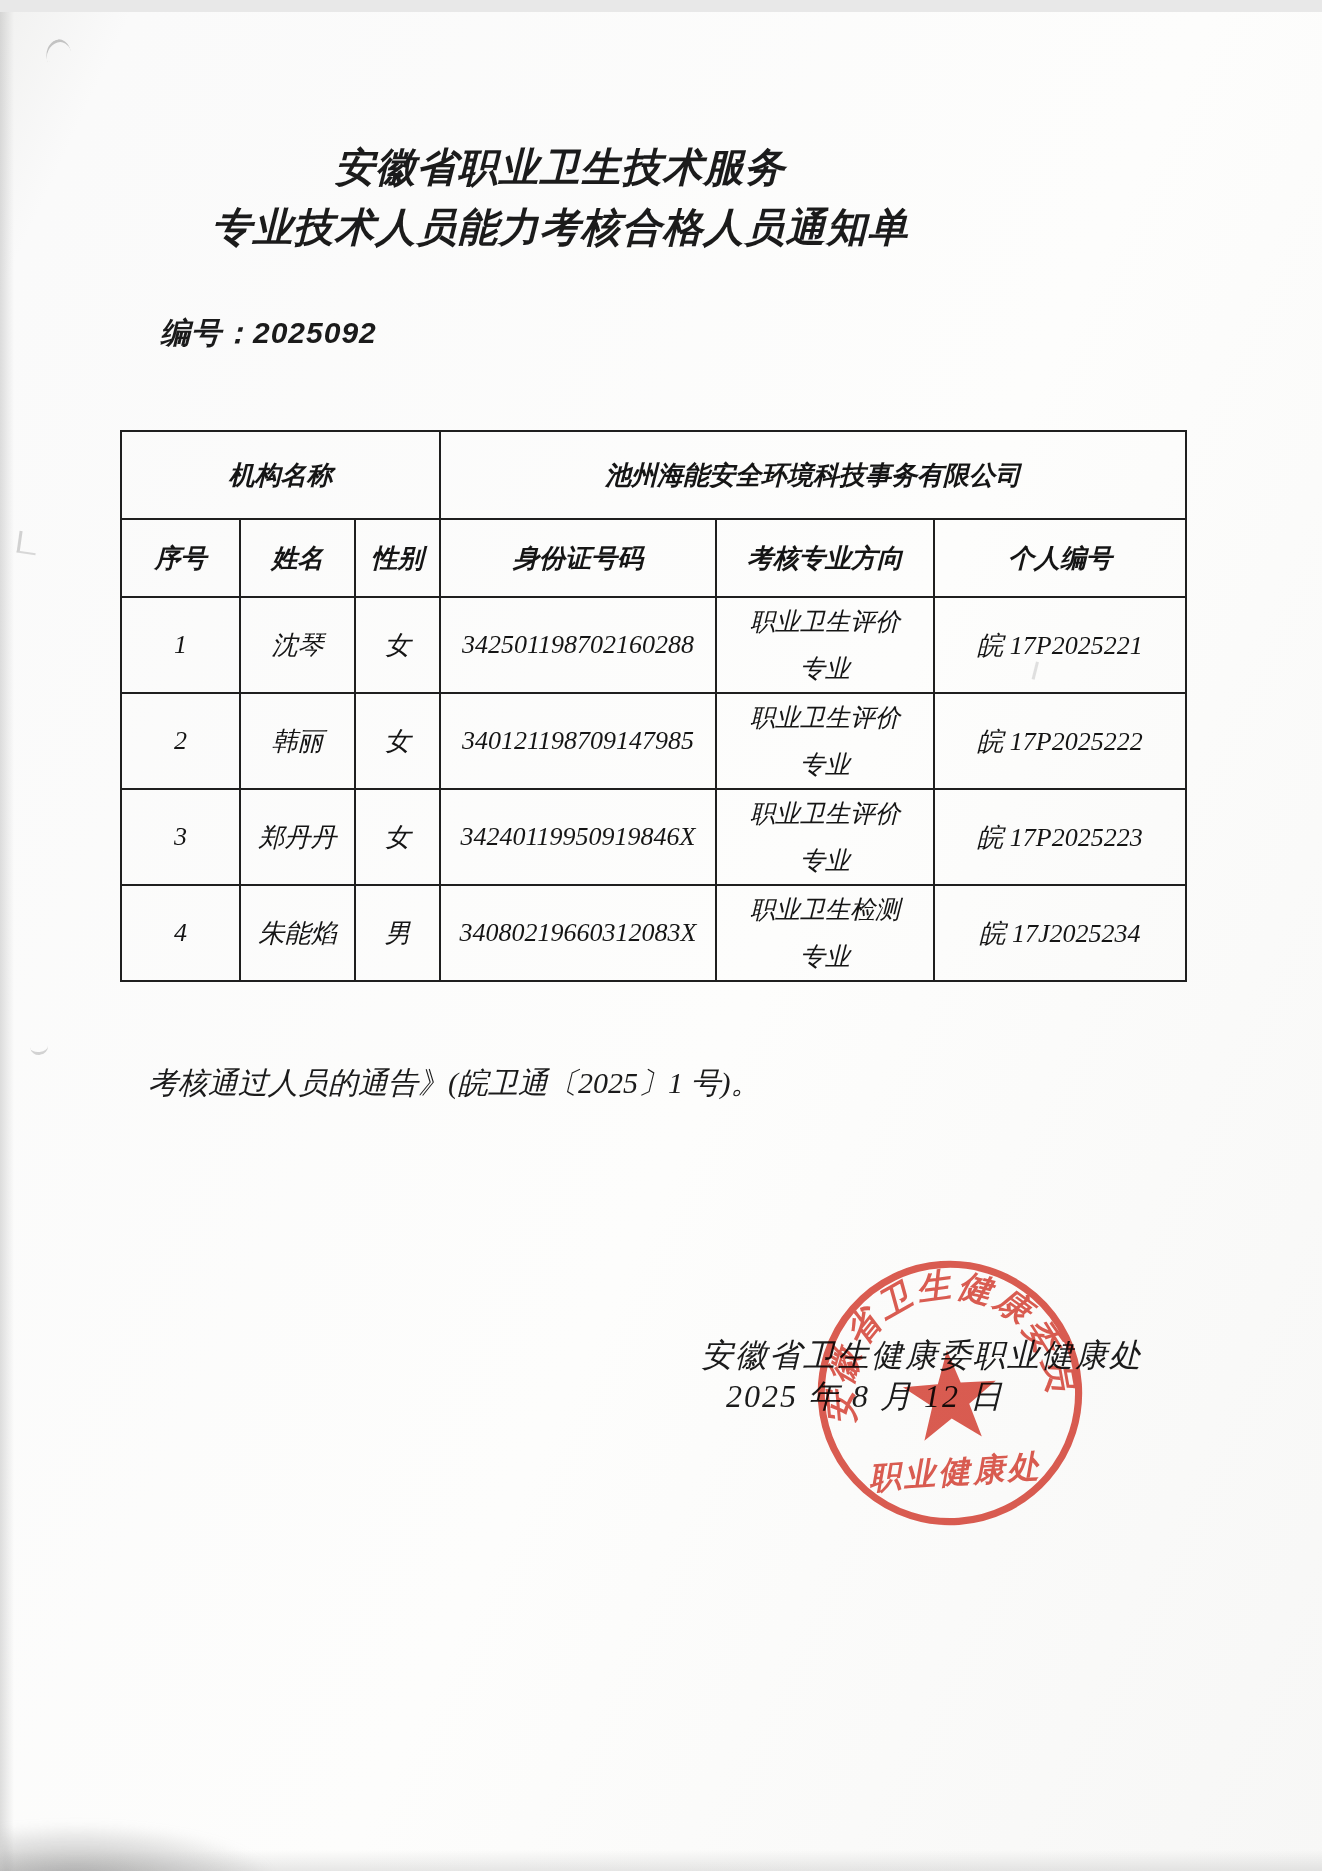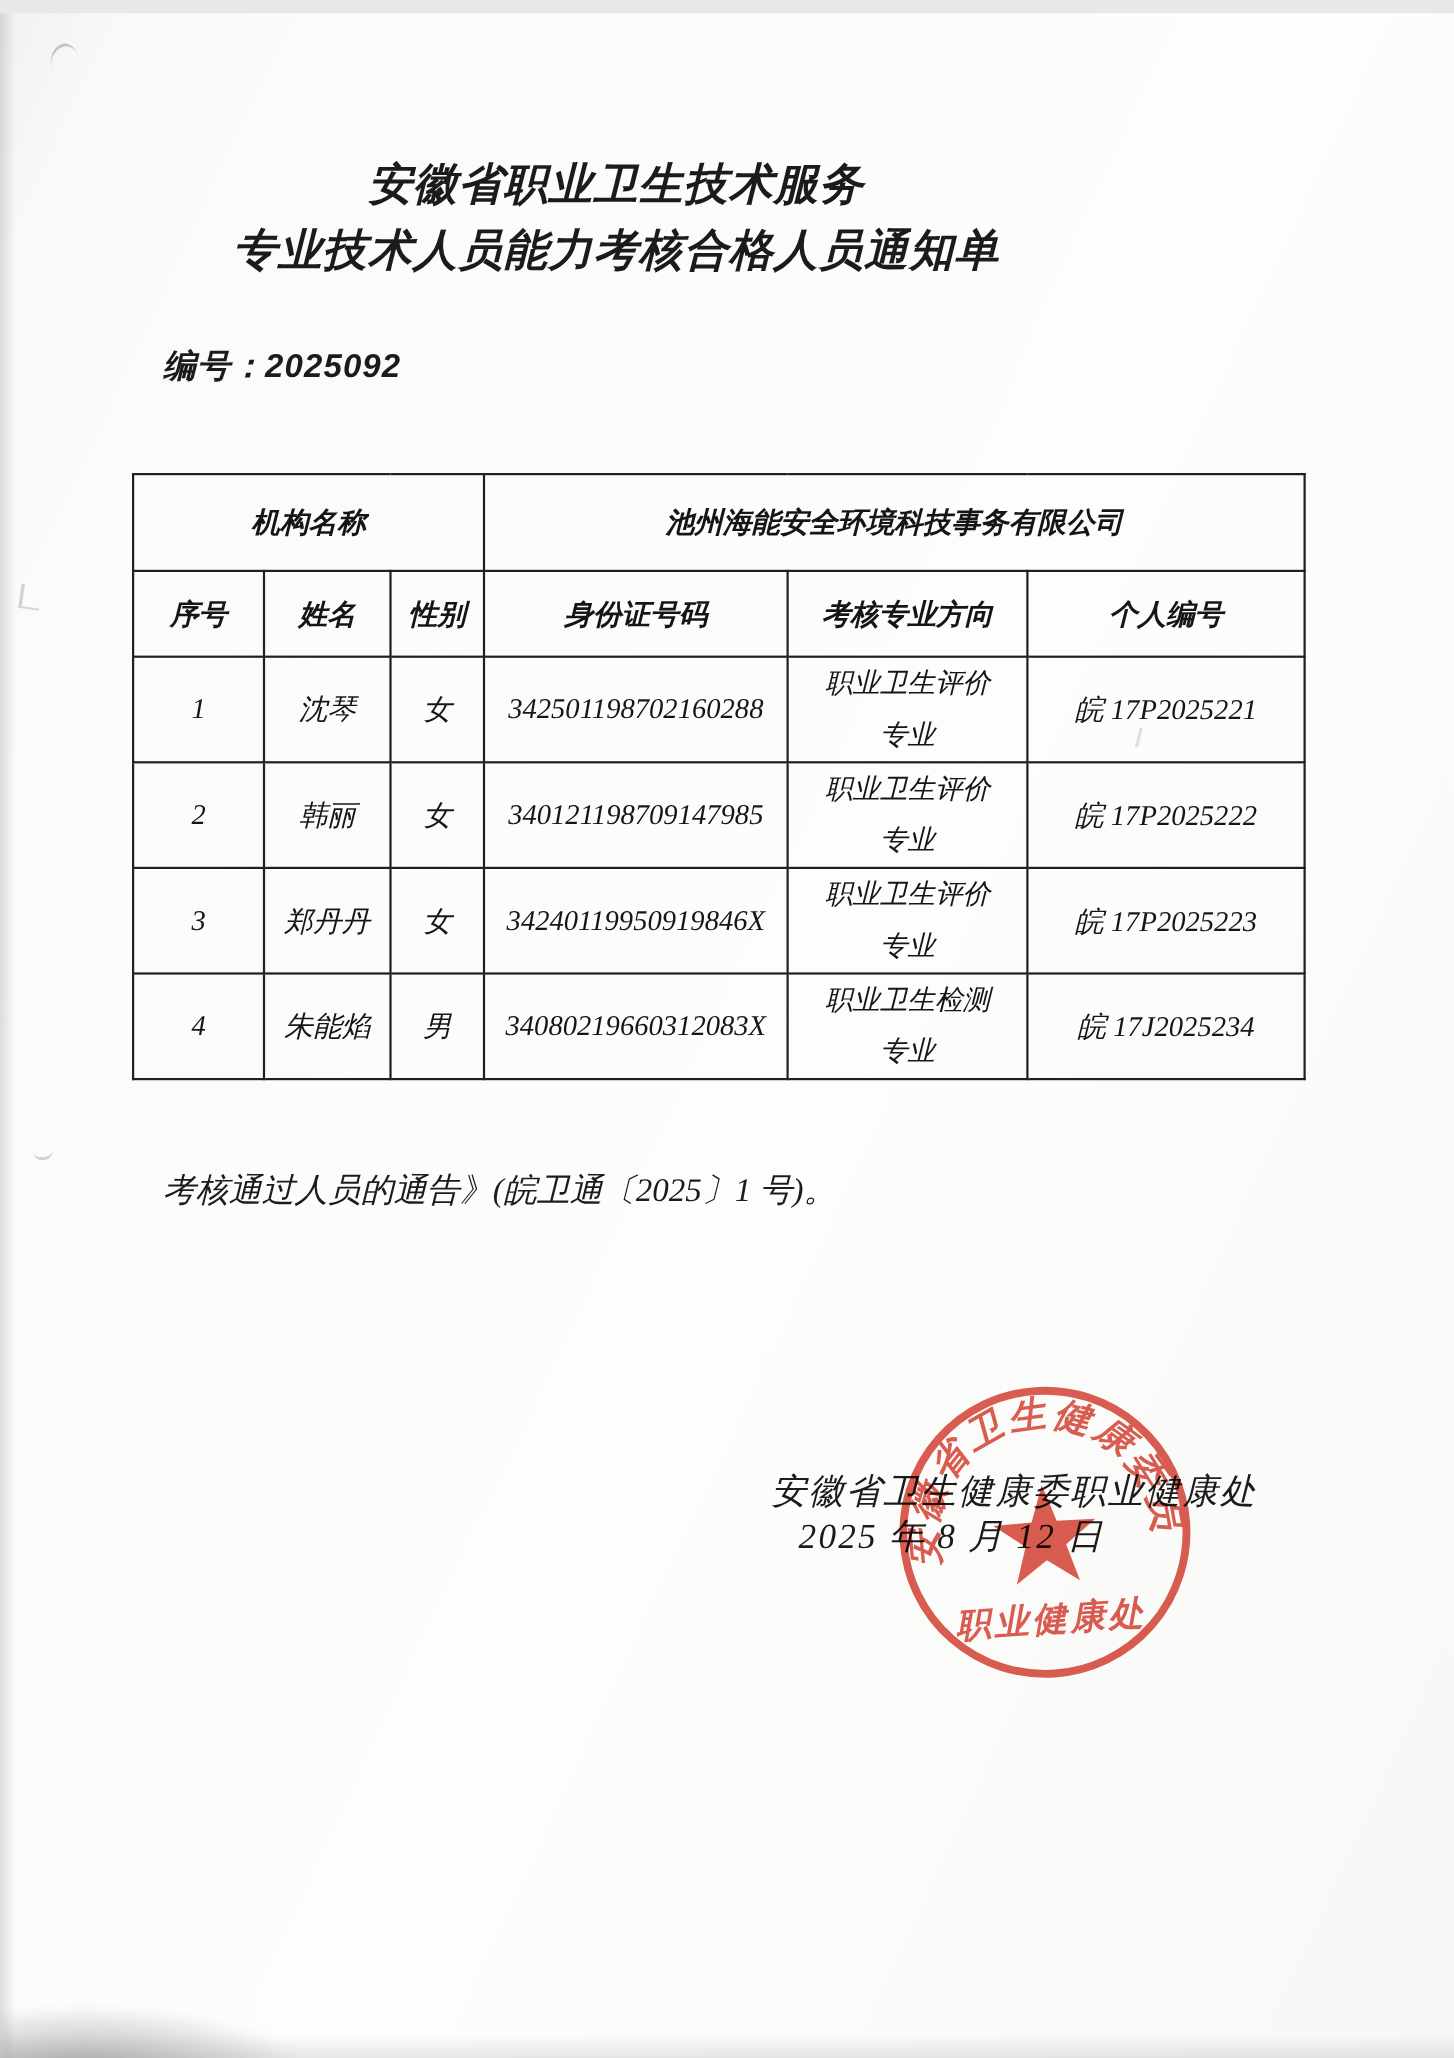--- a/index.html
+++ b/index.html
@@ -5,21 +5,21 @@
   html,body{margin:0;padding:0;background:#e8e8e8;}
   .page{
     position:relative;width:1322px;height:1871px;margin:12px auto;overflow:hidden;
     background:linear-gradient(115deg,#f1f1f0 0%,#fafafa 6%,#fdfdfc 55%,#f7f7f6 100%);
     font-family:"Liberation Serif","DejaVu Serif",serif;color:#1b1b1b;font-style:italic;
   }
   
   .title{position:absolute;left:118px;top:126px;width:884px;text-align:center;
     font-weight:700;font-size:40px;line-height:60px;letter-spacing:1px;}
   
-  .doc-number{position:absolute;left:148px;top:301px;font-size:30px;font-weight:700;
+  .doc-number{position:absolute;left:160px;top:301px;font-size:30px;font-weight:700;
     font-family:"Liberation Sans","DejaVu Sans",sans-serif;letter-spacing:1px;}
   
   table.main{position:absolute;left:120px;top:418px;width:1065px;
     border-collapse:collapse;table-layout:fixed;}
   table.main td{border:2px solid #1f1f1f;text-align:center;vertical-align:middle;
     padding:0;font-size:26px;color:#151515;}
   td.hd{font-family:"Liberation Sans","DejaVu Sans",sans-serif;font-weight:700;font-size:25px;}
   td.serif{font-family:"Liberation Serif","DejaVu Serif",serif;}
   td.code{font-family:"Liberation Sans","DejaVu Sans",sans-serif;font-weight:400;font-size:30px;letter-spacing:1px;}
   .wrap-label{display:inline-block;width:296px;line-height:44px;font-size:25px;}

